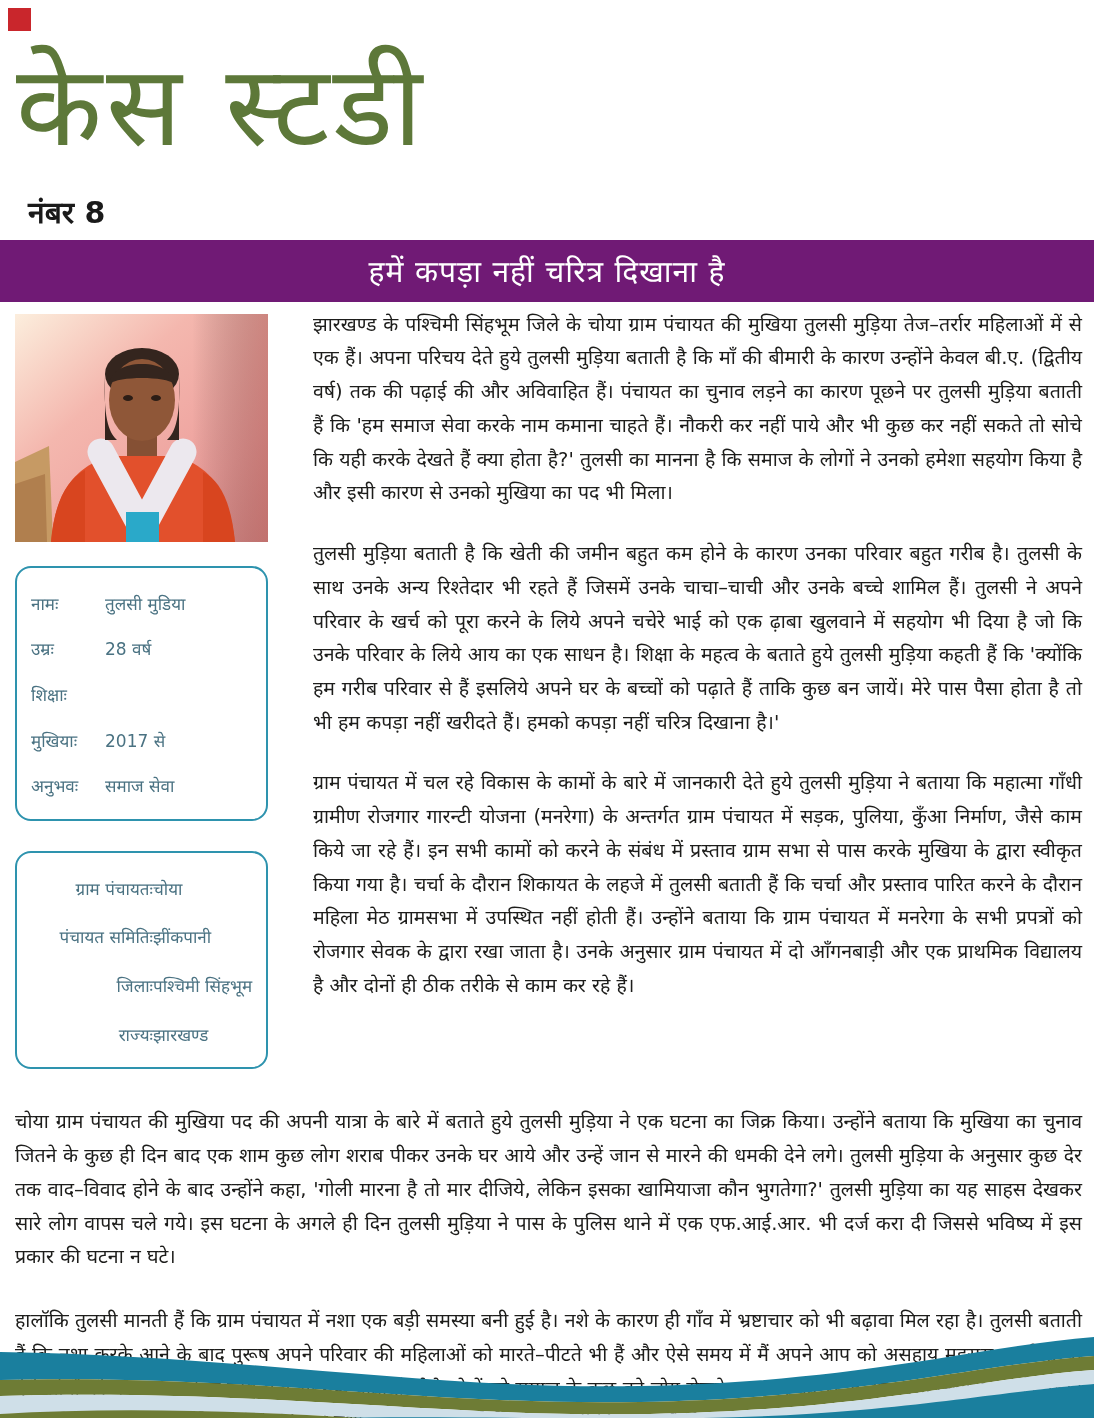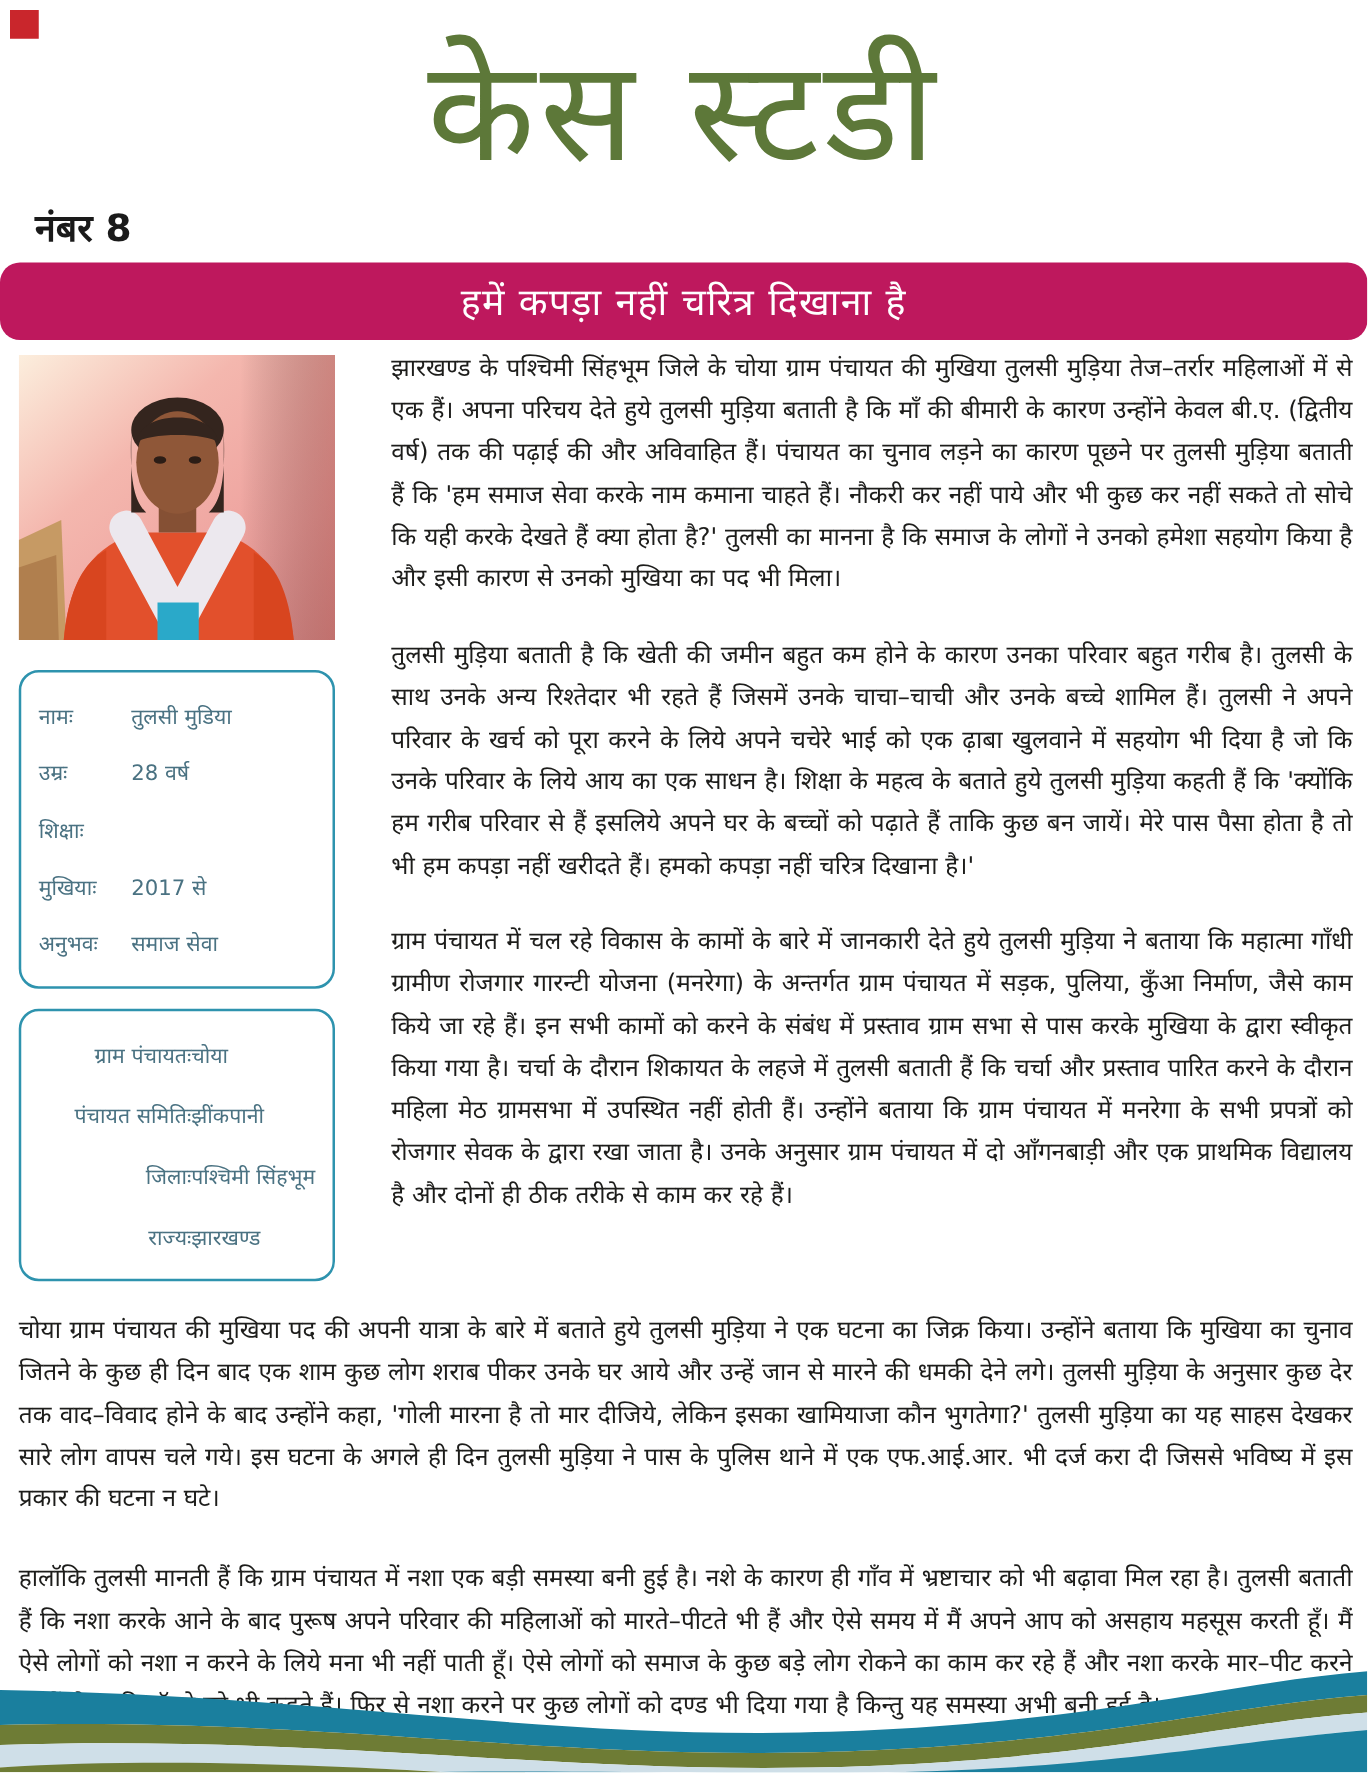--- a/index.html
+++ b/index.html
@@ -9,54 +9,53 @@
     background:#ffffff;
     font-family:"DejaVu Sans","Liberation Sans",sans-serif;
     overflow:hidden;
     color:#1d1d1b;
   }
   .corner-mark{
     position:absolute;left:8px;top:8px;width:23px;height:23px;
     background:#c9262c;
   }
   .main-title{
-    margin:0;padding-top:22px;
-    text-align:center;
+    margin:16px;padding-top:22px;
     font-size:112px;line-height:1.22;
     font-weight:500;
     color:#5d7839;
     letter-spacing:4px;
   }
   .issue-label{
     margin:2px 0 8px 28px;
     font-size:30px;font-weight:bold;color:#1a1a1a;
   }
   .banner{
-    height:62px;background:#be185d;
-    display:flex;align-items:center;justify-content:center;border-radius:16px;
+    height:62px;background:#701a75;
+    display:flex;align-items:center;justify-content:center;
   }
   .banner-title{
     color:#ffffff;font-size:30px;font-weight:500;letter-spacing:1px;
   }
   .content{
     display:flex;gap:15px;
     padding:12px 12px 0 15px;
   }
   .left-col{width:253px;flex:0 0 253px;}
   .right-col{flex:1;min-width:0;margin-left:30px;}
   .photo-frame{
     width:253px;height:228px;margin:0 0 24px 0;display:block;
   }
   .info-box{
     border:2px solid #2e93ae;border-radius:16px;
     padding:14px 10px 16px 14px;
     color:#4a7282;
     font-size:17px;
     background:#ffffff;
-    margin-bottom:16px;
+    margin-bottom:30px;
   }
   .info-row{display:flex;align-items:flex-start;line-height:1.45;}
   .box1 .info-row{margin:10px 0 21px 0;}
   .box1 .info-row:last-child,.box2 .info-row:last-child{margin-bottom:4px;}
   .box1 .label{flex:0 0 74px;}
   .box2 .info-row{margin:10px 0 24px 0;}
   .box2 .label{flex:0 0 122px;text-align:right;}
   .value{flex:1;}
   .para{
     font-size:19.5px;

